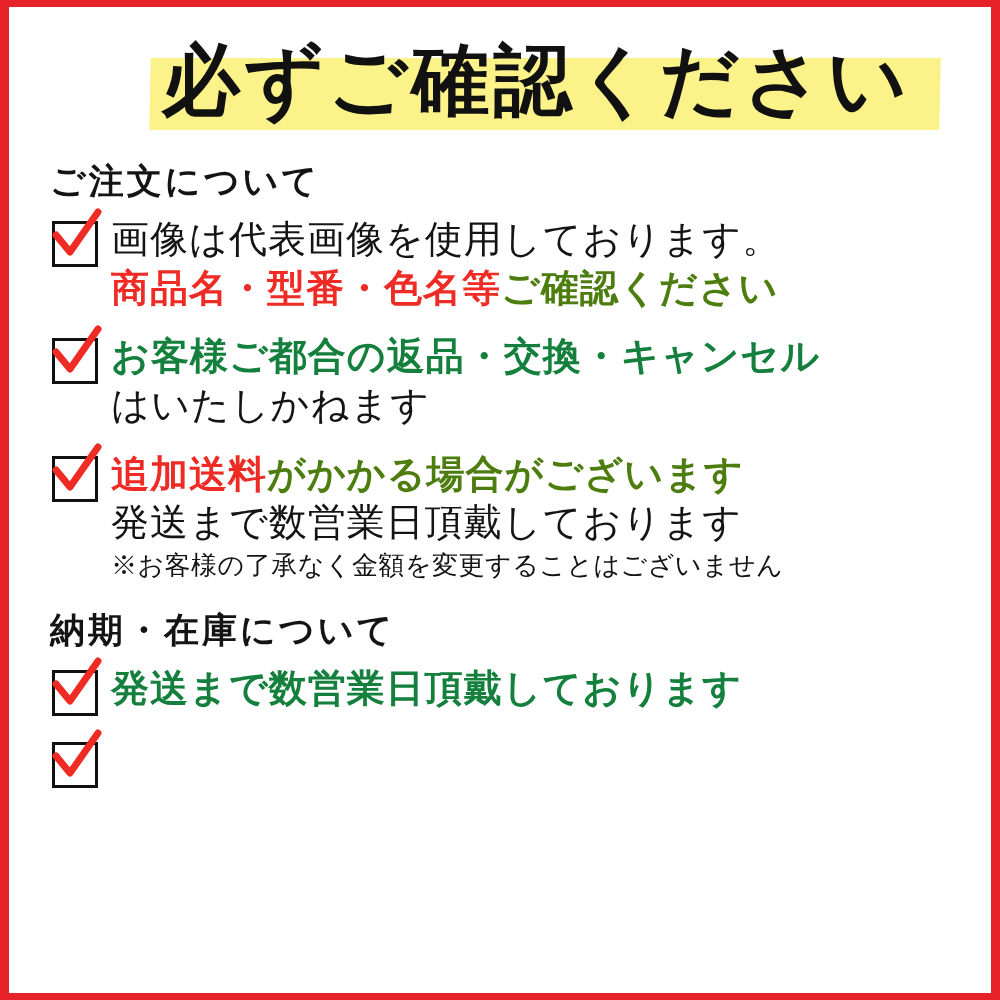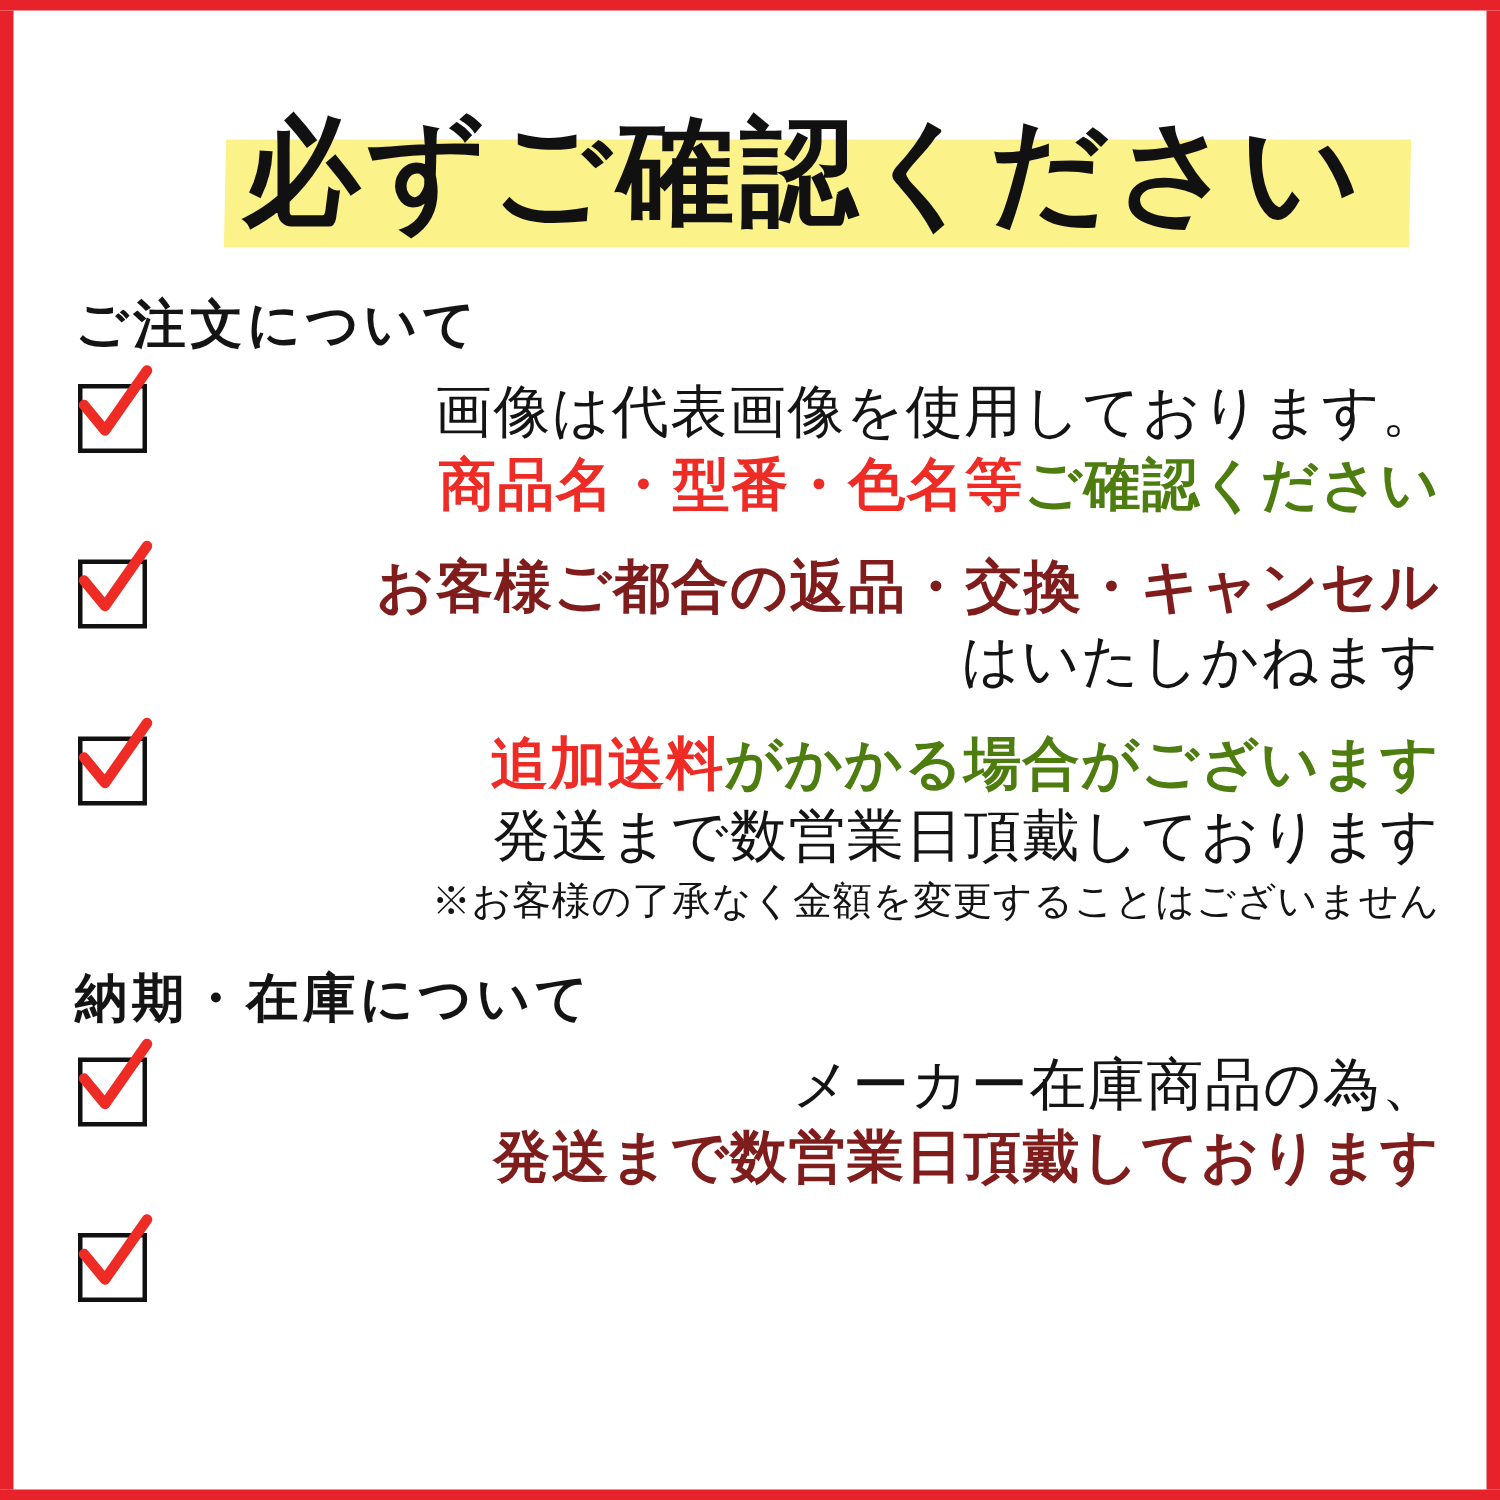--- a/index.html
+++ b/index.html
@@ -29,21 +29,21 @@
     position: absolute;
     width: 9px;
     background: #e8222a;
   }
   .edge.left  { left: 0;  top: 0; bottom: 0; }
   .edge.right { right: 0; top: 0; bottom: 0; }
 
   .inner {
     position: absolute;
     left: 0; right: 0; top: 0; bottom: 0;
-    padding: 54px 40px 0 42px;
+    padding: 19px 40px 0 42px;
     box-sizing: border-box;
   }
 
   
   .title-wrap {
     position: relative;
     height: 104px;
     margin: 6px 0 22px 0;
   }
   .title-highlight {
@@ -77,21 +77,20 @@
   }
   .section-heading.second {
     margin-top: 22px;
   }
 
   
   .item {
     display: flex;
     align-items: flex-start;
     margin: 0 0 20px 10px;
-    text-align: right;
   }
   .item.tight { margin-bottom: 12px; }
 
   .checkbox {
     flex: 0 0 auto;
     width: 40px;
     height: 40px;
     border: 3.5px solid #111111;
     position: relative;
     margin: 6px 13px 0 0;
@@ -110,21 +109,21 @@
     min-width: 0;
   }
   .line {
     font-size: 38px;
     line-height: 1.28;
     letter-spacing: 1px;
     color: #141414;
     white-space: nowrap;
   }
   .line.red {
-    color: #7f1d1d;
+    color: #15803d;
     font-weight: 700;
   }
   .note {
     font-size: 26px;
     line-height: 1.3;
     letter-spacing: 0.5px;
     color: #141414;
     margin: 4px 0 0 0;
     white-space: nowrap;
     font-family: Liberation Mono, monospace;
@@ -189,21 +188,20 @@
 
     <div class="section-heading second">納期・在庫について</div>
 
     <div class="item">
       <div class="checkbox">
         <svg viewBox="0 0 56 56" aria-hidden="true">
           <path d="M8 27 L22 44 L50 4" fill="none" stroke="#ee2b24" stroke-width="7" stroke-linecap="round" stroke-linejoin="round"></path>
         </svg>
       </div>
       <div class="lines">
-        <div class="line">メーカー在庫商品の為、</div>
         <div class="line red">発送まで数営業日頂戴しております</div>
       </div>
     </div>
 
     <div class="item">
       <div class="checkbox">
         <svg viewBox="0 0 56 56" aria-hidden="true">
           <path d="M8 27 L22 44 L50 4" fill="none" stroke="#ee2b24" stroke-width="7" stroke-linecap="round" stroke-linejoin="round"></path>
         </svg>
       </div>

